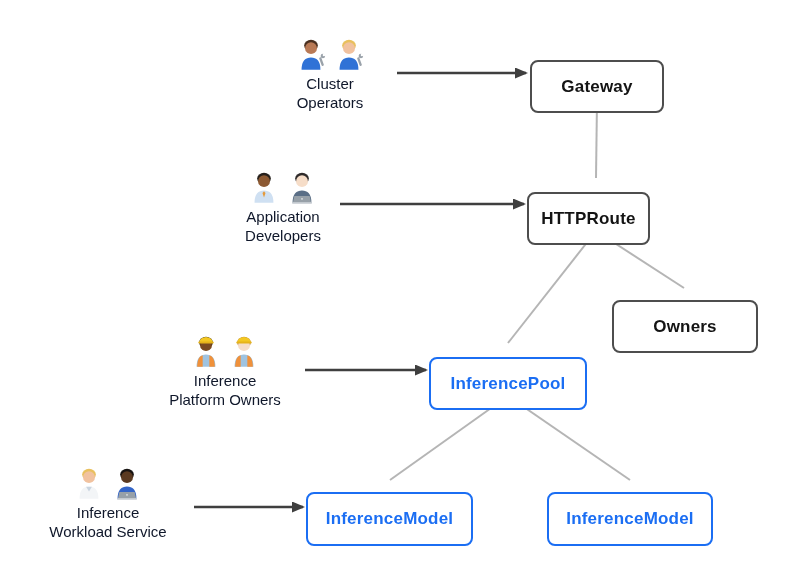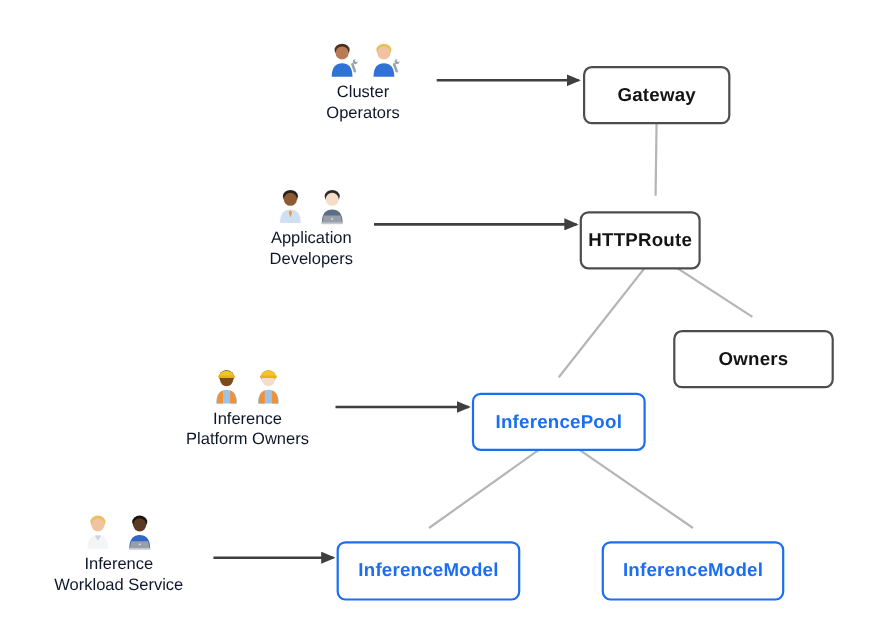--- a/index.html
+++ b/index.html
@@ -47,21 +47,21 @@
     <path class="arrow" marker-end="url(#ah)" d="M397,73 L526,73"></path>
     <path class="arrow" marker-end="url(#ah)" d="M340,204 L524,204"></path>
     <path class="arrow" marker-end="url(#ah)" d="M305,370 L426,370"></path>
     <path class="arrow" marker-end="url(#ah)" d="M194,507 L303,507"></path>
   </svg>
 
   <div class="node standard" style="left:530px; top:47px; width:134px; height:53px;">
     <span>Gateway</span>
   </div>
 
-  <div class="node standard" style="left:527px; top:179px; width:110px; height:53px;">
+  <div class="node standard" style="left:527px; top:179px; width:123px; height:53px;">
     <span>HTTPRoute</span>
   </div>
 
   <div class="node standard" style="left:612px; top:287px; width:146px; height:53px;">
     <span>Owners</span>
   </div>
 
   <div class="node highlight" style="left:429px; top:344px; width:158px; height:53px;text-align:right;">
     <span>InferencePool</span>
   </div>

